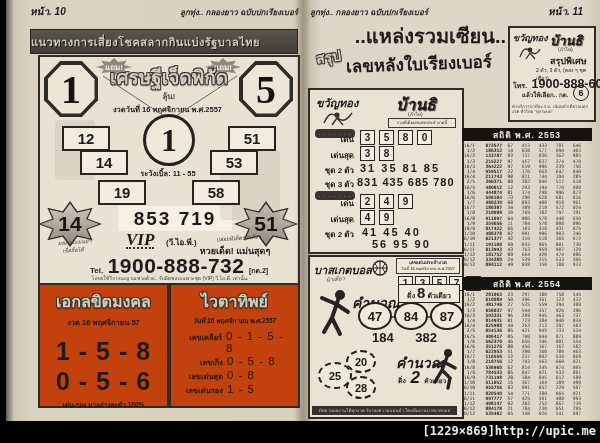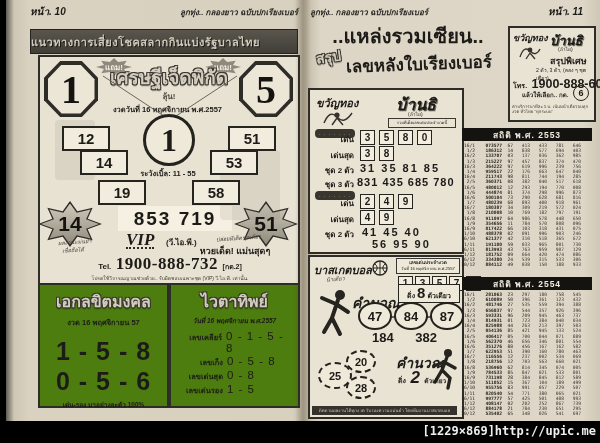--- a/index.html
+++ b/index.html
@@ -35,32 +35,32 @@
       display:flex;align-items:center;justify-content:center;font-weight:bold;font-size:15px;}
   #warn{left:118px;top:167px;width:100px;text-align:center;font-weight:bold;font-size:7.5px;}
   .bigbox{position:absolute;background:#f5f0e2;display:flex;align-items:center;justify-content:center;font-weight:bold;font-size:19px;letter-spacing:2px;}
   .star{position:absolute;width:64px;height:46px;background:#2e2c27;clip-path:polygon(50% 0,61.5% 22.3%,85.4% 14.6%,77.7% 38.5%,100% 50%,77.7% 61.5%,85.4% 85.4%,61.5% 77.7%,50% 100%,38.5% 77.7%,14.6% 85.4%,22.3% 61.5%,0 50%,22.3% 38.5%,14.6% 14.6%,38.5% 22.3%);
       display:flex;align-items:center;justify-content:center;}
   .star .in{width:58px;height:41px;background:linear-gradient(180deg,#cfc9ba,#8f8a7c);clip-path:inherit;display:flex;align-items:center;justify-content:center;font-weight:bold;font-size:21px;color:#15130f;}
   #vip{left:126px;top:232px;font:bold italic 17px "Liberation Serif",serif;border-bottom:2px dotted #2a2824;line-height:15px;}
   #vip-paren{left:166px;top:236px;font-weight:bold;font-size:8px;}
   .scribble{font-style:italic;font-size:5.5px;color:#4a463e;transform:rotate(-4deg);}
   #hotline .tl{font-weight:bold;font-size:8px;}
-  #hotline .no{font-weight:bold;font-size:17px;letter-spacing:.5px;font-family:Liberation Serif, serif;}
+  #hotline .no{font-weight:bold;font-size:21px;letter-spacing:.5px;}
   #hotline .kd{font-weight:bold;font-size:7px;}
-  .botbox{position:absolute;top:283px;width:127px;height:121px;border:2px solid #2e2c27;background:#4d7c0f;}
+  .botbox{position:absolute;top:283px;width:127px;height:121px;border:2px solid #2e2c27;background:#c2410c;}
   .bb-title{margin-top:4px;text-align:center;font-weight:bold;font-size:16px;white-space:nowrap;}
   .bb-date{text-align:center;font-weight:bold;font-size:7.5px;margin-top:2px;}
   .bb-big{text-align:center;font-weight:bold;font-size:25px;line-height:30px;letter-spacing:1px;}
   .bb-note{text-align:center;font-weight:bold;font-size:6.5px;margin-top:4px;}
   .wt-row{display:flex;align-items:baseline;margin:1px 4px 0 2px;}
   .wt-lab{width:50px;text-align:right;font-weight:bold;font-size:7.5px;padding-right:4px;}
   .wt-val{font-weight:normal;font-size:11.5px;letter-spacing:1px;}
   
-  #rp-title1{left:310px;top:20px;width:196px;text-align:center;font-weight:bold;font-size:20px;white-space:nowrap;}
+  #rp-title1{left:310px;top:20px;width:196px;text-align:right;font-weight:bold;font-size:20px;white-space:nowrap;}
   #rp-badge{left:316px;top:46px;font-weight:bold;font-size:14px;transform:rotate(-8deg);}
   #rp-title2{left:346px;top:50px;font-weight:bold;font-size:17px;white-space:nowrap;transform:rotate(-2deg);}
   .panel{position:absolute;border:2px solid #2e2c27;background:#e9e3d4;}
   .script{font-weight:bold;font-style:italic;}
   .darklogo{font-weight:900;font-style:italic;color:#1c1a16;text-shadow:1px 1px 0 #6b675c;}
   .mini-banner{position:absolute;height:9px;background:#39362f;border-radius:4px;display:flex;align-items:center;justify-content:center;color:#cfc9ba;font-size:5px;letter-spacing:1px;}
   .dlab{position:absolute;font-weight:bold;font-size:8px;text-align:right;}
   .dboxes{position:absolute;display:flex;gap:4px;}
   .dbox{width:13px;height:13px;border:1.5px solid #26241f;background:#f2eddf;display:flex;align-items:center;justify-content:center;font-weight:bold;font-size:10px;}
   .setval{position:absolute;font-weight:bold;font-size:11px;letter-spacing:2px;white-space:nowrap;}

